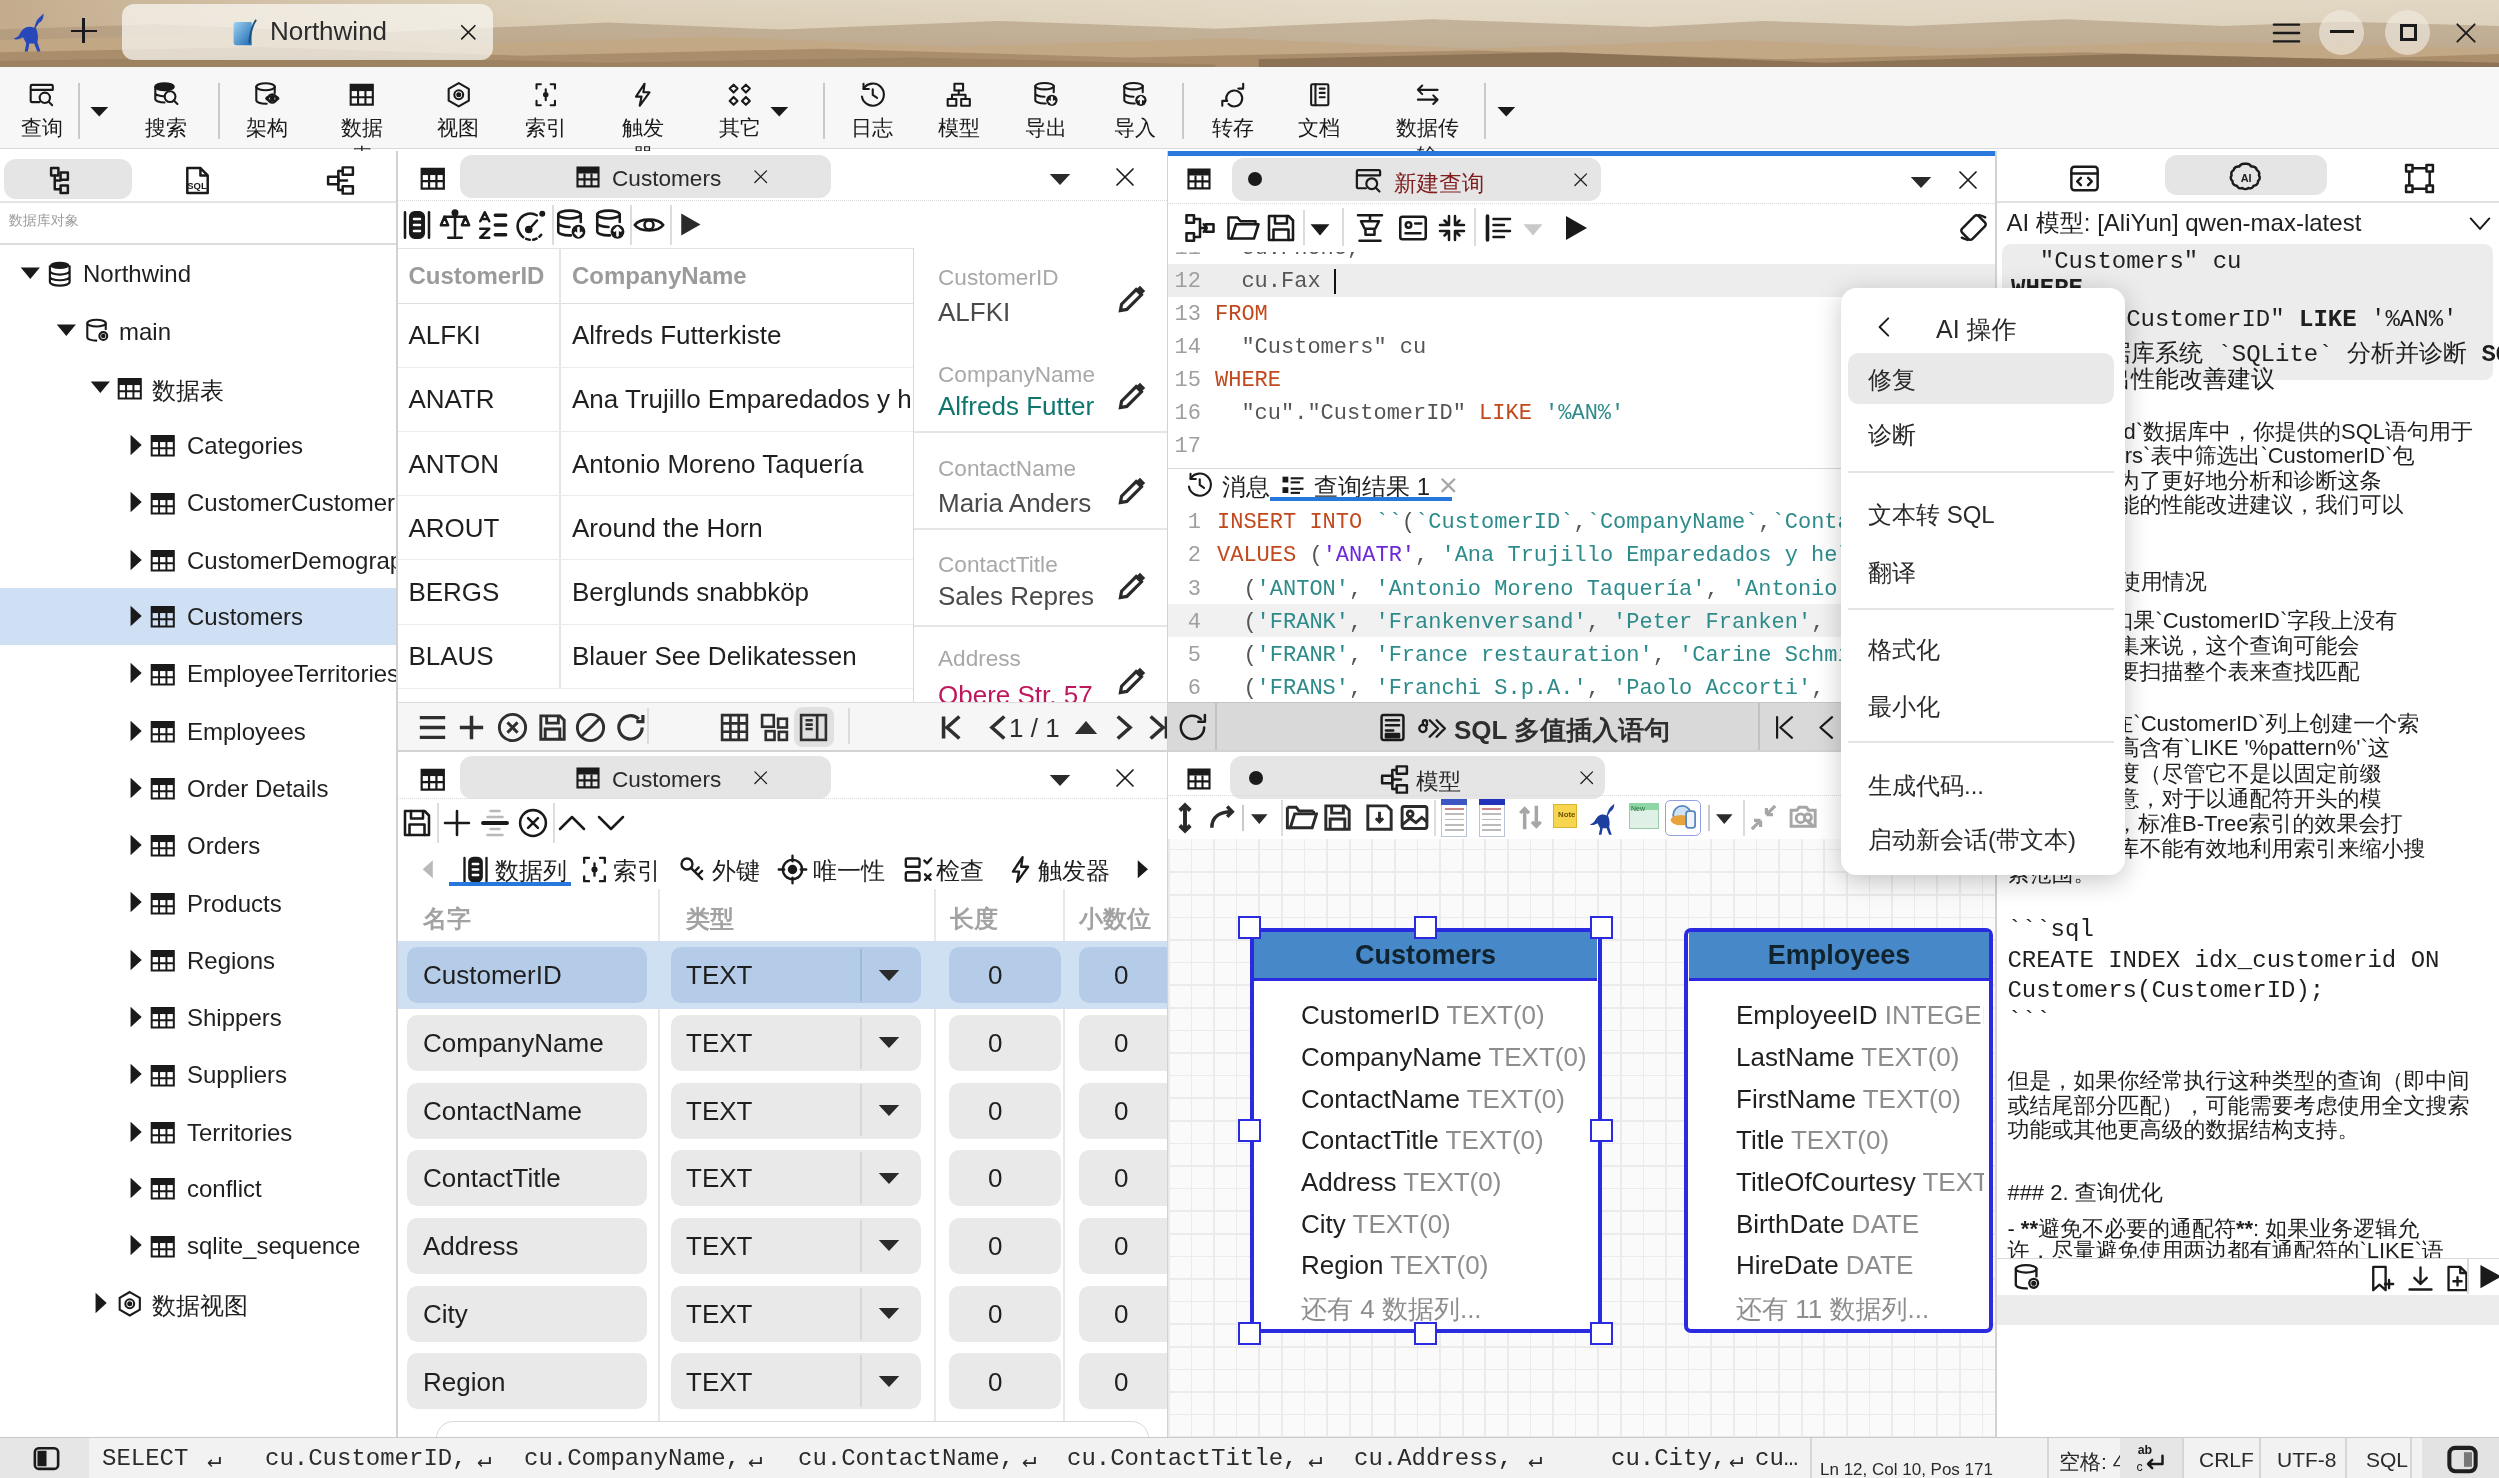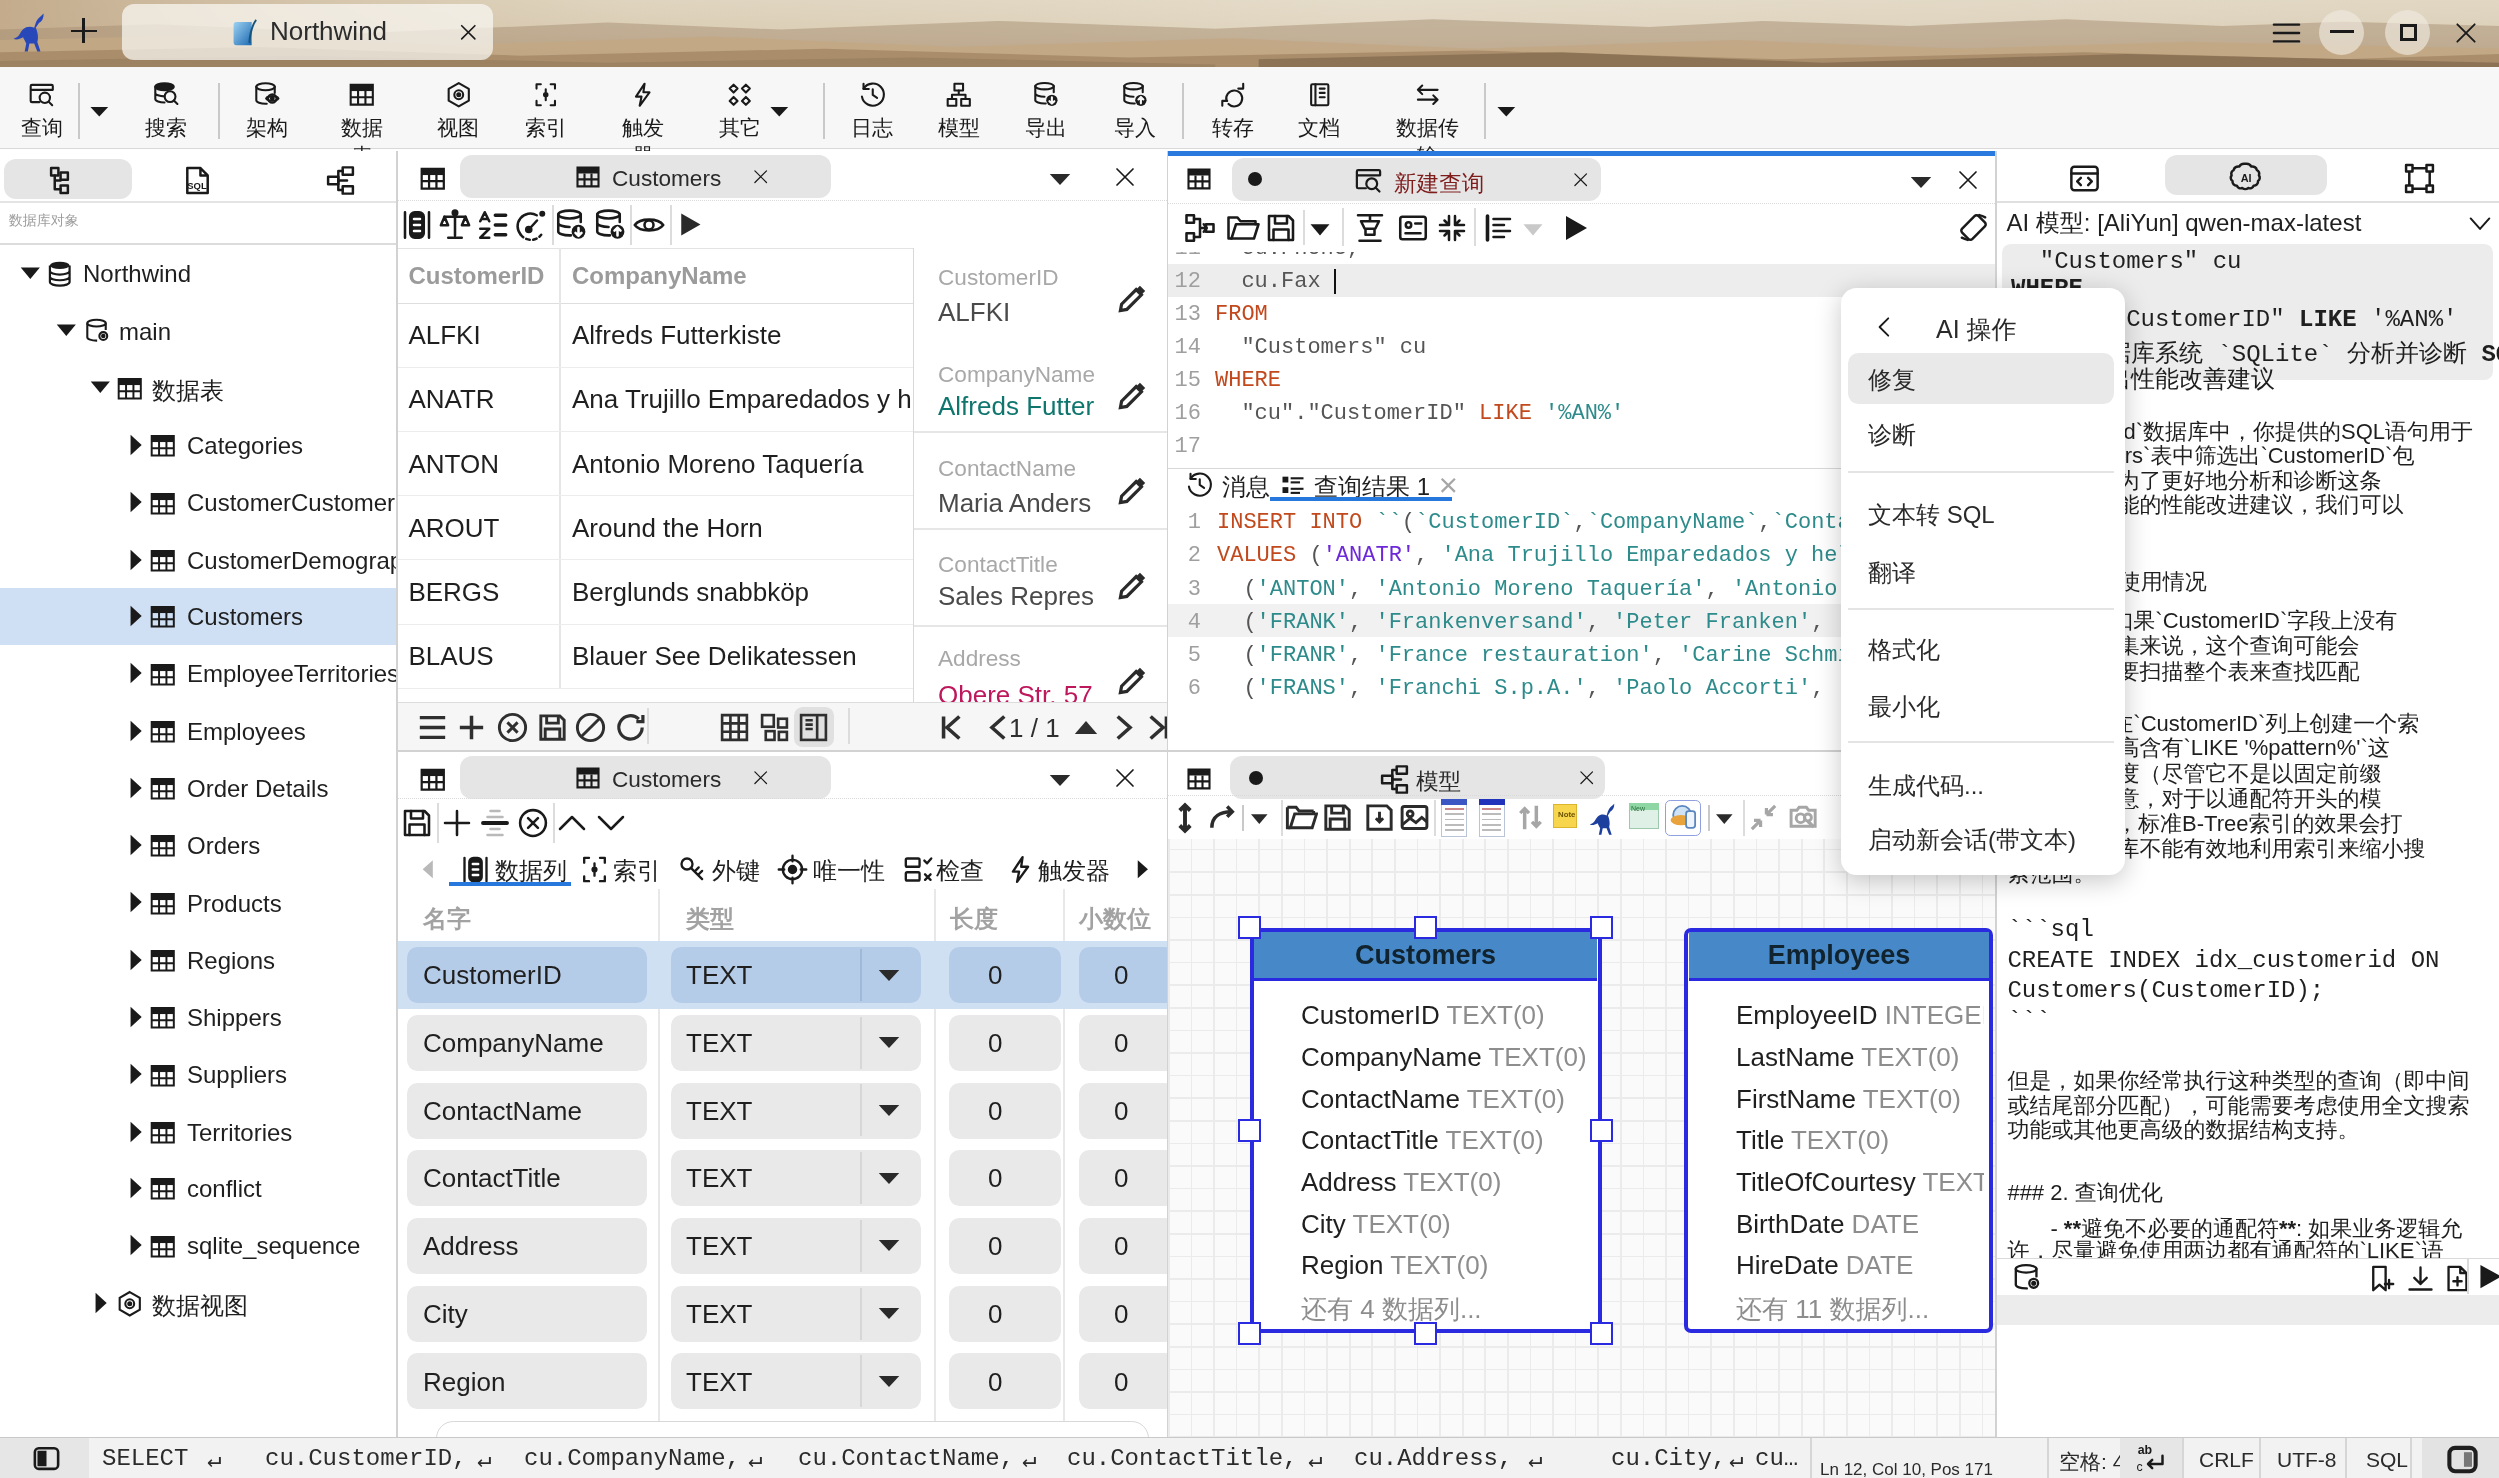--- a/index.html
+++ b/index.html
@@ -984,20 +984,44 @@
       <div class="ab" style="left:49px;top:75px;white-space:pre">  <span style="color:#555555">(</span><span style="color:#2e8b8b">'ANTON'</span><span style="color:#555555">, </span><span style="color:#2e8b8b">'Antonio Moreno Taquería'</span><span style="color:#555555">, </span><span style="color:#2e8b8b">'Antonio Mor</span></div>
       <div class="ab" style="left:0;top:102px;width:827px;height:33px;background:#f1f1f1"></div>
       <div class="ab" style="left:0;top:108px;width:33px;text-align:right;color:#9f9f9f">4</div>
       <div class="ab" style="left:49px;top:108px;white-space:pre">  <span style="color:#555555">(</span><span style="color:#2e8b8b">'FRANK'</span><span style="color:#555555">, </span><span style="color:#2e8b8b">'Frankenversand'</span><span style="color:#555555">, </span><span style="color:#2e8b8b">'Peter Franken'</span><span style="color:#555555">, </span><span style="color:#2e8b8b">'Mark</span></div>
       <div class="ab" style="left:0;top:141px;width:33px;text-align:right;color:#9f9f9f">5</div>
       <div class="ab" style="left:49px;top:141px;white-space:pre">  <span style="color:#555555">(</span><span style="color:#2e8b8b">'FRANR'</span><span style="color:#555555">, </span><span style="color:#2e8b8b">'France restauration'</span><span style="color:#555555">, </span><span style="color:#2e8b8b">'Carine Schmitt'</span></div>
       <div class="ab" style="left:0;top:174px;width:33px;text-align:right;color:#9f9f9f">6</div>
       <div class="ab" style="left:49px;top:174px;white-space:pre">  <span style="color:#555555">(</span><span style="color:#2e8b8b">'FRANS'</span><span style="color:#555555">, </span><span style="color:#2e8b8b">'Franchi S.p.A.'</span><span style="color:#555555">, </span><span style="color:#2e8b8b">'Paolo Accorti'</span><span style="color:#555555">, </span><span style="color:#2e8b8b">'Sale</span></div>
     </div>
 
+<div class="ab" style="left:0;top:551px;width:827px;height:48px;background:#d9d9d9;border-top:1.7px solid #c6c6c6" id="sqlbar">
+<svg class="ab ic" style="left:7px;top:7px" width="35" height="35" viewBox="0 0 24 24" stroke-width="2.2">
+        <path d="M20 12 a8 8 0 1 1 -2.3-5.7"></path>
+        <path d="M20.5 3.5 v4.5 h-4.5"></path>
+      </svg>
+<div class="vsep" style="left:47px;top:0;height:48px;background:#c2c2c2"></div>
+<svg class="ab ic" style="left:207px;top:7px" width="35" height="35" viewBox="0 0 24 24" stroke-width="1.8">
+        <rect x="4.5" y="3.5" width="15" height="17" rx="1.5"></rect>
+        <path d="M7.5 7 h9 M7.5 10.5 h9 M7.5 14 h5"></path>
+        <rect x="7.5" y="16.5" width="9" height="2.2" fill="#1a1a1a"></rect>
+      </svg>
+<svg class="ab ic" style="left:248px;top:8.7px" width="33" height="33" viewBox="0 0 24 24" stroke-width="2.2">
+        <circle cx="5" cy="12" r="2.6"></circle>
+        <path d="M5 9.5 v-2 a1.5 1.5 0 0 1 3 0 v2 M10 6 L16 12 L10 18 M15 6 L21 12 L15 18"></path>
+      </svg>
+<div class="ab" style="left:286px;top:10.4px;font-size:26px;font-weight:bold;color:#2e2e2e">SQL 多值插入语句</div>
+<div class="vsep" style="left:590px;top:0;height:48px;background:#c2c2c2"></div>
+<svg class="ab ic" style="left:602px;top:8.7px" width="31" height="31" viewBox="0 0 24 24" stroke-width="2.6">
+        <path d="M17 4 L8 12 L17 20 M5.5 4 v16"></path>
+      </svg>
+<svg class="ab ic" style="left:644px;top:8.7px" width="31" height="31" viewBox="0 0 24 24" stroke-width="2.6">
+        <path d="M15.5 4 L6.5 12 L15.5 20"></path>
+      </svg>
+</div>
 </div>
 
 <div class="ab" id="panelM2" style="left:1168px;top:752px;width:827px;height:686px;background:#fff;overflow:hidden">
 
 <svg class="ab" style="left:17.4px;top:13px" width="28" height="28" viewBox="0 0 24 24">
       <path d="M3 4 h18 v16 h-18 Z" fill="none" stroke="#1a1a1a" stroke-width="1.8"></path>
       <path d="M3 14 h18 M9 9 v11 M15 9 v11" stroke="#1a1a1a" stroke-width="1.8"></path>
       <path d="M3 4 h18 v5 h-18 Z" fill="#1a1a1a"></path>
     </svg>
 <div class="ab tabpill" style="left:62px;top:4.3px;width:375px;height:43px"></div>
@@ -1183,21 +1207,21 @@
       <div class="ab" style="left:0;top:423px;white-space:nowrap;">折扣，数据库不能有效地利用索引来缩小搜</div>
       <div class="ab" style="left:0;top:448px;white-space:nowrap;">索范围。</div>
       <div class="ab" style="left:0;top:505px;white-space:nowrap;font-family:&quot;Liberation Mono&quot;,monospace;font-size:24px;">```sql</div>
       <div class="ab" style="left:0;top:536px;white-space:nowrap;font-family:&quot;Liberation Mono&quot;,monospace;font-size:24px;">CREATE INDEX idx_customerid ON</div>
       <div class="ab" style="left:0;top:566px;white-space:nowrap;font-family:&quot;Liberation Mono&quot;,monospace;font-size:24px;">Customers(CustomerID);</div>
       <div class="ab" style="left:0;top:596px;white-space:nowrap;font-family:&quot;Liberation Mono&quot;,monospace;font-size:24px;">```</div>
       <div class="ab" style="left:0;top:655px;white-space:nowrap;">但是，如果你经常执行这种类型的查询（即中间</div>
       <div class="ab" style="left:0;top:680px;white-space:nowrap;">或结尾部分匹配），可能需要考虑使用全文搜索</div>
       <div class="ab" style="left:0;top:704px;white-space:nowrap;">功能或其他更高级的数据结构支持。</div>
       <div class="ab" style="left:0;top:767px;white-space:nowrap;">### 2. 查询优化</div>
-      <div class="ab" style="left:0;top:803px;white-space:nowrap;margin-left:43px;">- <b>**</b>避免不必要的通配符<b>**</b>: 如果业务逻辑允</div>
+      <div class="ab" style="left:0;top:803px;white-space:nowrap;">- <b>**</b>避免不必要的通配符<b>**</b>: 如果业务逻辑允</div>
       <div class="ab" style="left:0;top:825px;white-space:nowrap;">许，尽量避免使用两边都有通配符的`LIKE`语</div>
     </div>
 
 <div class="ab" style="left:0;top:1107px;width:503px;height:36px;background:#fff;border-top:1.7px solid #dadada"></div>
 <svg class="ab ic" style="left:14px;top:1111px" width="33" height="33" viewBox="0 0 24 24" stroke-width="1.7">
       <ellipse cx="11" cy="5" rx="7.5" ry="2.7"></ellipse>
       <path d="M3.5 5 v11.5 c0 1.5 3.4 2.7 7.5 2.7 h0.5 M18.5 5 v5.5"></path>
       <circle cx="16.5" cy="15.5" r="3.2"></circle>
       <circle cx="16.5" cy="15.5" r="1" fill="#1a1a1a"></circle>
     </svg>

